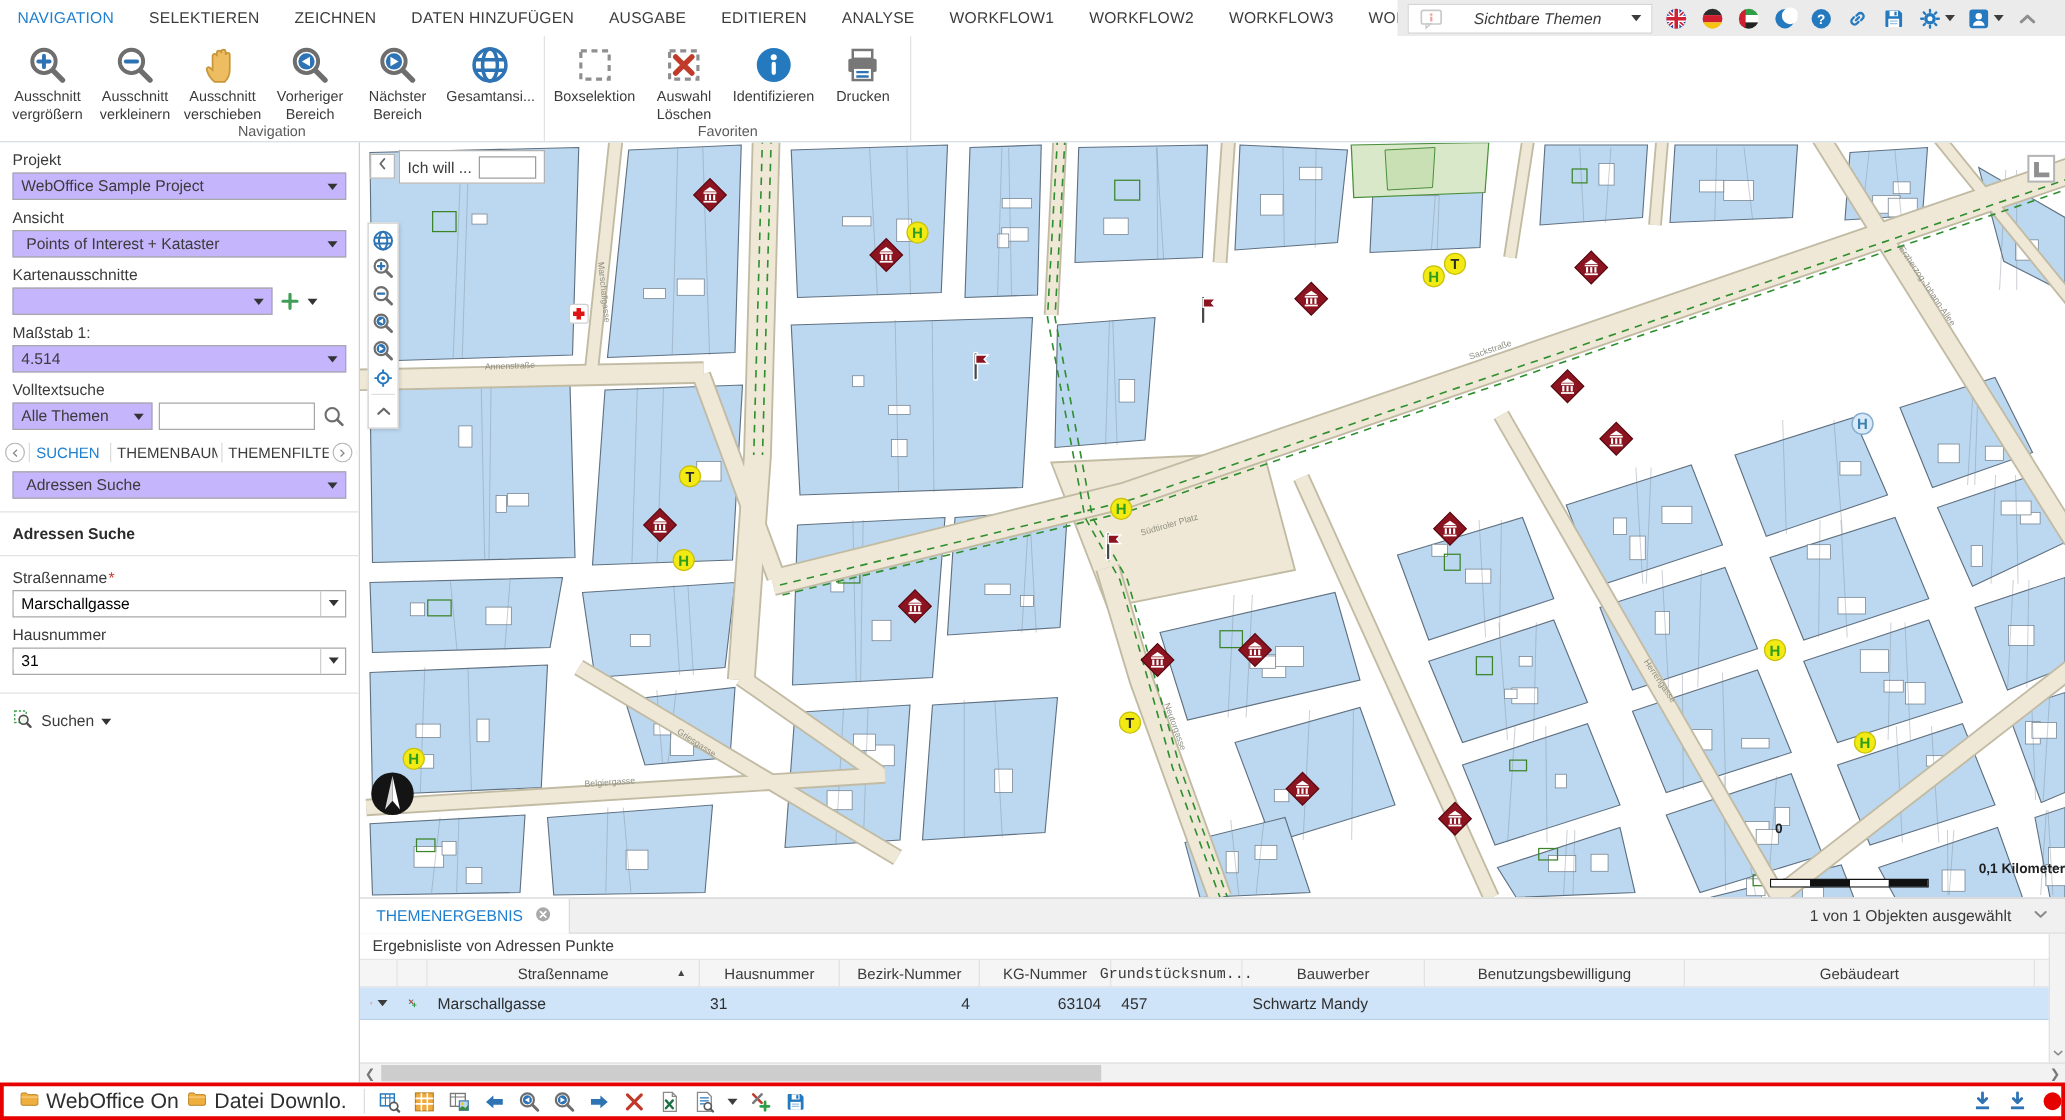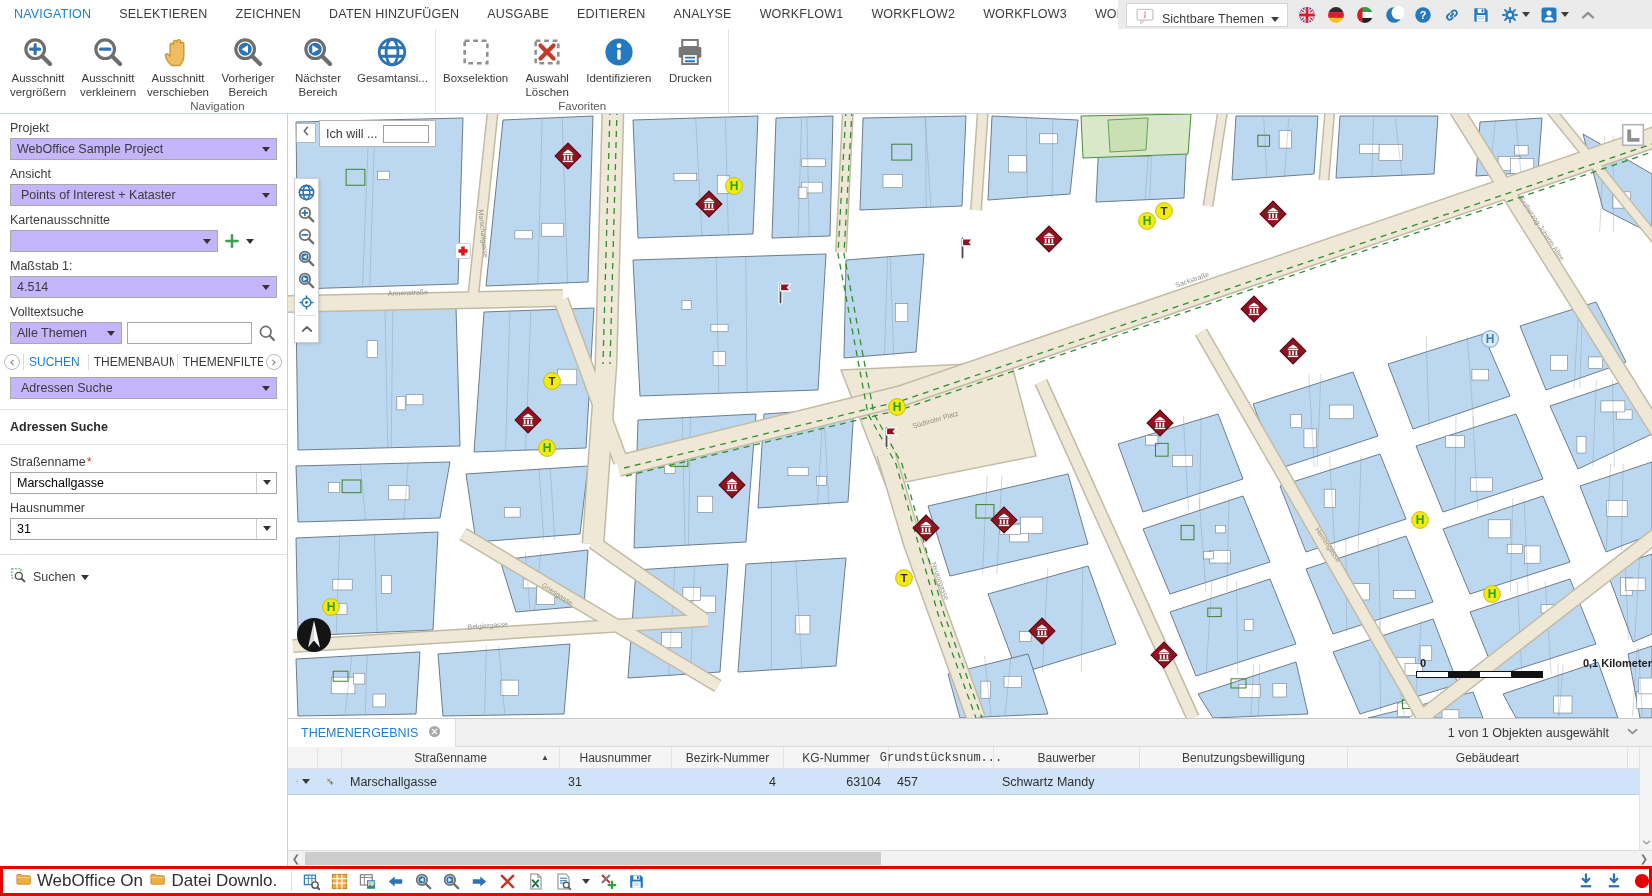--- a/index.html
+++ b/index.html
@@ -5,21 +5,21 @@
 * { margin:0; padding:0; box-sizing:border-box; }
 body { background:#fff; font-family:"Liberation Sans",sans-serif; }
 .app { position:relative; width:1652px; height:896px; background:#fff; color:#3b3b3b; overflow:hidden; }
 
 
 .menubar { position:absolute; left:0; top:0; right:0; height:29px; background:#fff; display:flex; align-items:center; }
 .mtabs { display:flex; align-items:center; height:100%; }
 .mtab { font-size:12.5px; padding:0 14px; color:#3c3c3c; letter-spacing:.2px; line-height:29px; cursor:default; }
 .mtab.active { color:#1e7fd0; }
 .menubar-right { position:absolute; right:0; top:0; height:29px; width:534px; background:#ebebeb; display:flex; align-items:center; gap:9px; padding:0 12px 0 8px; }
-.visible-themes { background:#fff; border:1px solid #d4d4d4; height:24px; display:flex; align-items:flex-end; gap:7px; padding:0 8px; font-size:12.5px; color:#3b3b3b; }
+.visible-themes { background:#fff; border:1px solid #d4d4d4; height:24px; display:flex; align-items:center; gap:24px; padding:0 8px; font-size:12.5px; color:#3b3b3b;font-style:italic; }
 .mr-icon { width:20px; height:20px; display:flex; align-items:center; justify-content:center; }
 .mini-caret { width:0; height:0; border:4px solid transparent; border-top:5px solid #3c3c3c; margin-top:4px; }
 .icon-caret-pair { display:flex; align-items:center; gap:2px; }
 
 
 .ribbon { position:absolute; left:0; top:29px; right:0; height:85px; background:#fff; border-bottom:1px solid #c9d6e2; display:flex; }
 .rgroup { display:flex; flex-direction:column; border-right:1px solid #e2e2e2; padding:0 3px; }
 .rbtns { flex:1; display:flex; align-items:flex-start; }
 .rbtn { min-width:70px; padding:3px 4px 0; display:flex; flex-direction:column; align-items:center; cursor:default; }
 .ricon { height:40px; display:flex; align-items:center; justify-content:center; }
@@ -55,21 +55,21 @@
 .ichwill { left:31px; top:6px; height:27px; background:#fff; border:1px solid #b2b2b2; display:flex; align-items:center; gap:6px; padding:0 6px; font-size:12.5px; color:#3b3b3b; }
 .ichwill input { width:46px; height:18px; border:1px solid #9e9e9e; font-family:inherit; }
 .vtoolbar { left:6px; top:64px; width:25px; background:#fff; border:1px solid #cfcfcf; box-shadow:1px 1px 3px rgba(0,0,0,.15); display:flex; flex-direction:column; align-items:center; padding:2px 0; }
 .vtb-btn { width:22px; height:22px; display:flex; align-items:center; justify-content:center; cursor:pointer; }
 .vtb-sep { width:19px; height:1px; background:#e0e0e0; margin:2px 0; }
 .attribution { left:50px; top:540px; font-size:10px; font-weight:bold; color:#1f1f1f; line-height:13px; }
 .compass { left:8px; top:503px; }
 .scalebar { left:1128px; top:543px; width:236px; font-size:11px; font-weight:bold; color:#1f1f1f; }
 .scalebar .lbls { display:flex; }
 .scalebar .zero { margin-left:4px; }
-.scalebar .unit { margin-left:auto; }
+.scalebar .unit { margin-left:auto;margin-top:32px; }
 .sb-bar { margin-top:2px; width:127px; height:7px; border:1px solid #111; display:flex; }
 .sb-bar span { flex:1; }
 .sb-bar span:nth-child(1), .sb-bar span:nth-child(3) { background:#fff; }
 .sb-bar span:nth-child(2), .sb-bar span:nth-child(4) { background:#111; }
 .overview-btn { left:1332px; top:8px; }
 
 
 .results { position:absolute; left:288px; top:718px; width:1364px; height:132px; background:#fff; border-top:1px solid #c9c9c9;text-align:center; }
 .res-tabrow { height:28px; background:#f0f0f0; border-bottom:1px solid #dcdcdc; display:flex; align-items:center; }
 .res-tab { height:28px; background:#fff; display:flex; align-items:center; gap:9px; padding:0 13px; border-right:1px solid #dcdcdc; font-size:12.5px; color:#1e7fd0; }
@@ -1098,20 +1098,21 @@
               <path d="M8.6 8.6l6.8 6.8M15.4 8.6l-6.8 6.8" stroke="#fff" stroke-width="2.2" stroke-linecap="round"></path>
             </svg></span>
       </div>
       <div class="res-status">
         <span>1 von 1 Objekten ausgewählt</span>
         <span id="resschev"><svg width="15" height="15" viewBox="0 0 24 24">
               <path d="M5.5 9l6.5 6 6.5-6" stroke="#8a8a8a" stroke-width="2.6" fill="none" stroke-linecap="round" stroke-linejoin="round"></path>
             </svg></span>
       </div>
     </div>
+    <div class="res-title">Ergebnisliste von Adressen Punkte</div>
     <div class="thead" id="thead">
         <div class="th" style="width: 30px;">
           <span></span>
         </div>
         <div class="th" style="width: 24px;">
           <span></span>
         </div>
         <div class="th" style="width: 218px;">
           <span>Straßenname</span>
           <span class="sort">▲</span>

